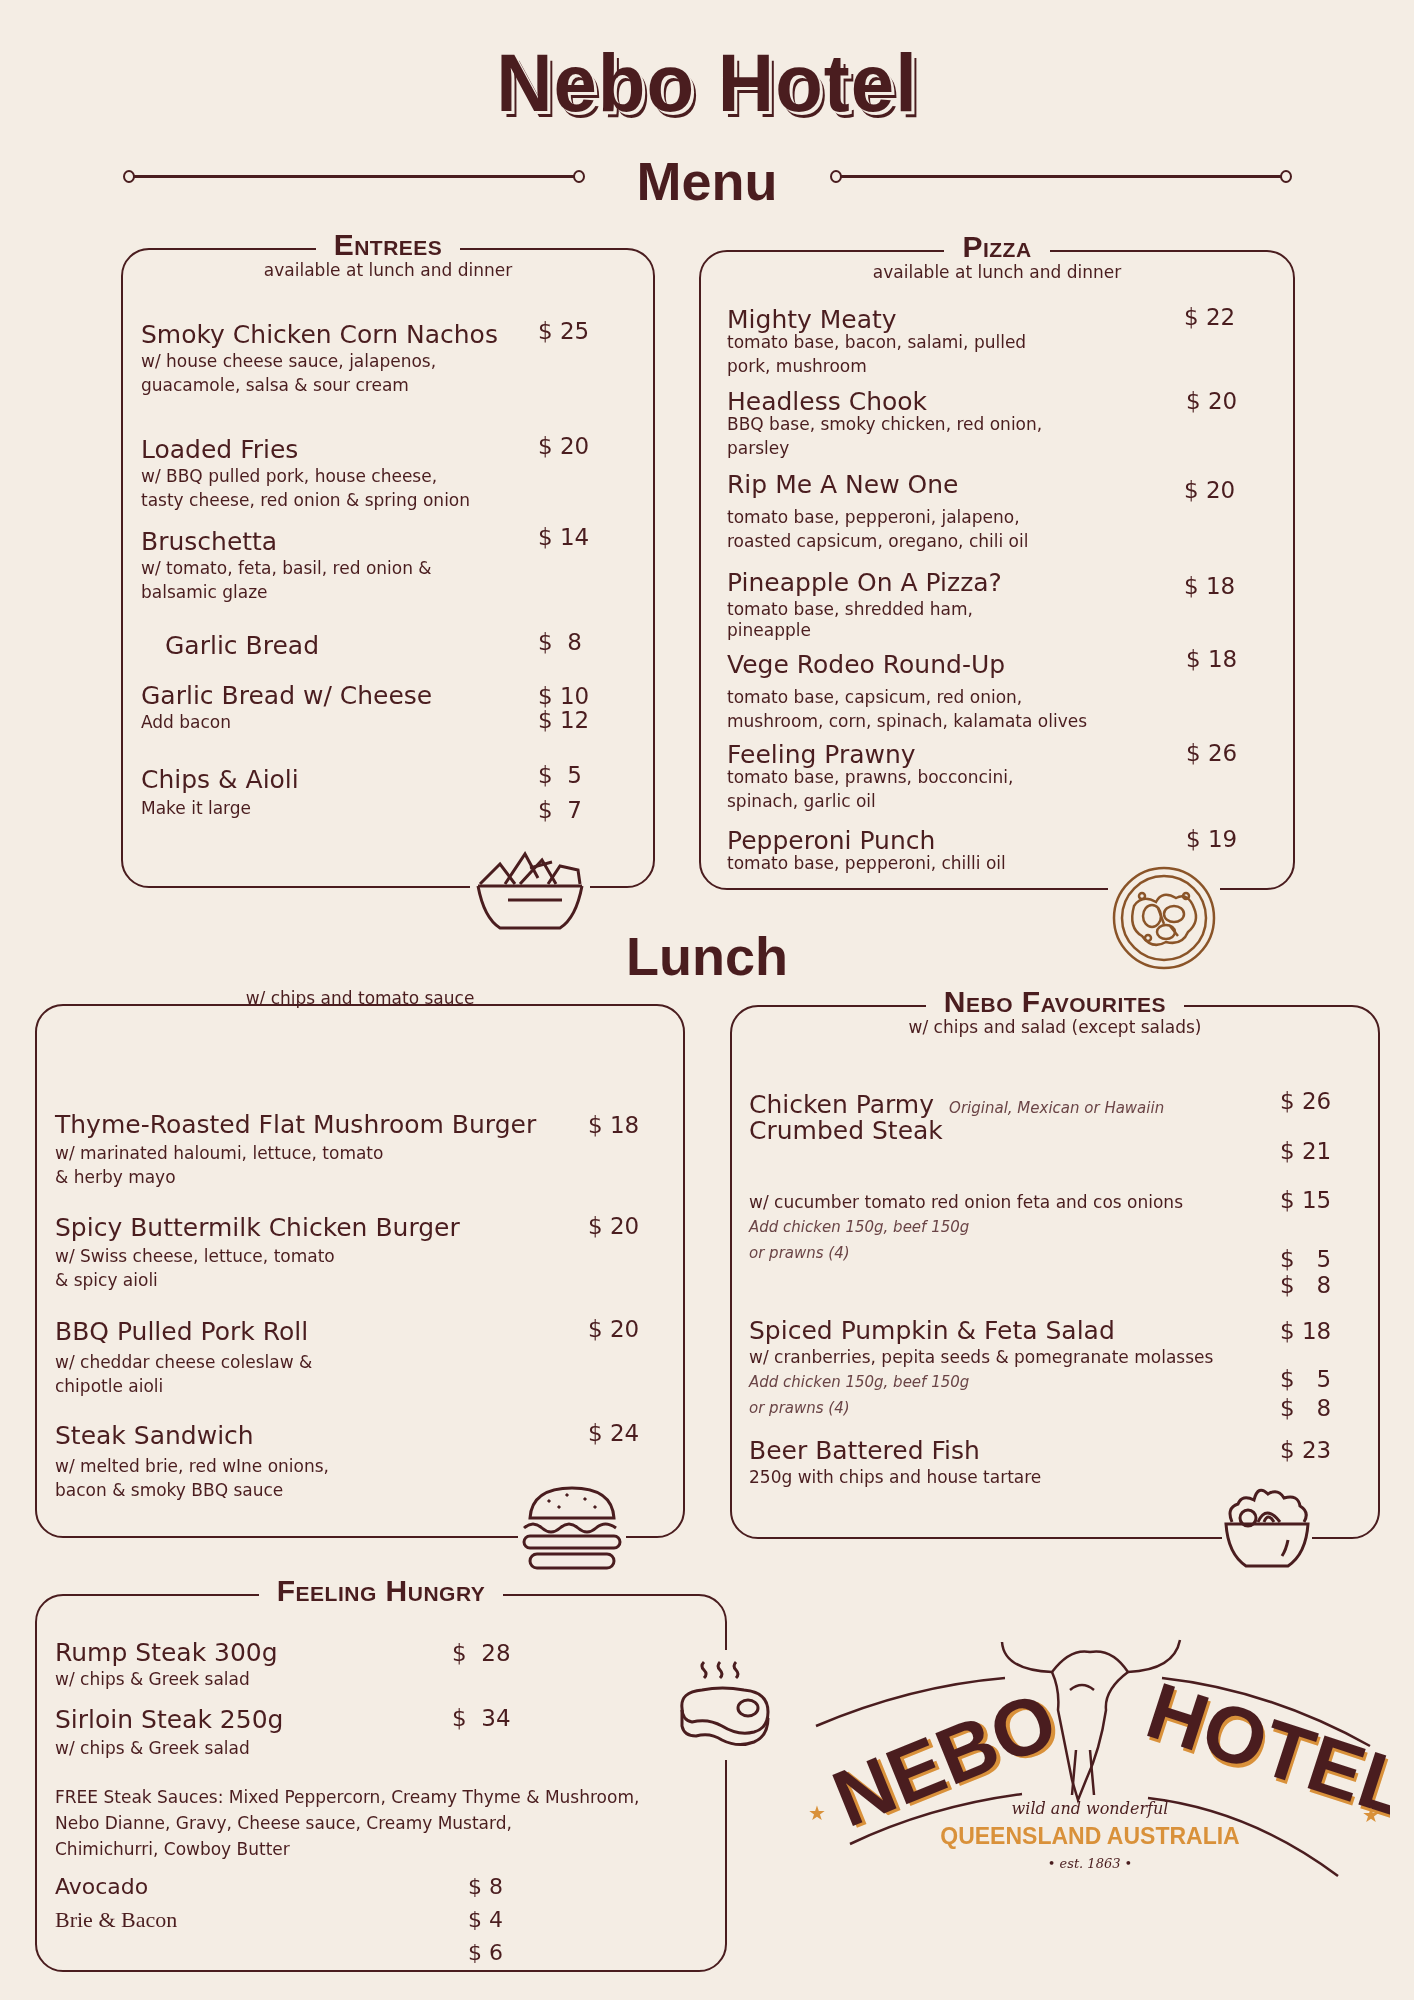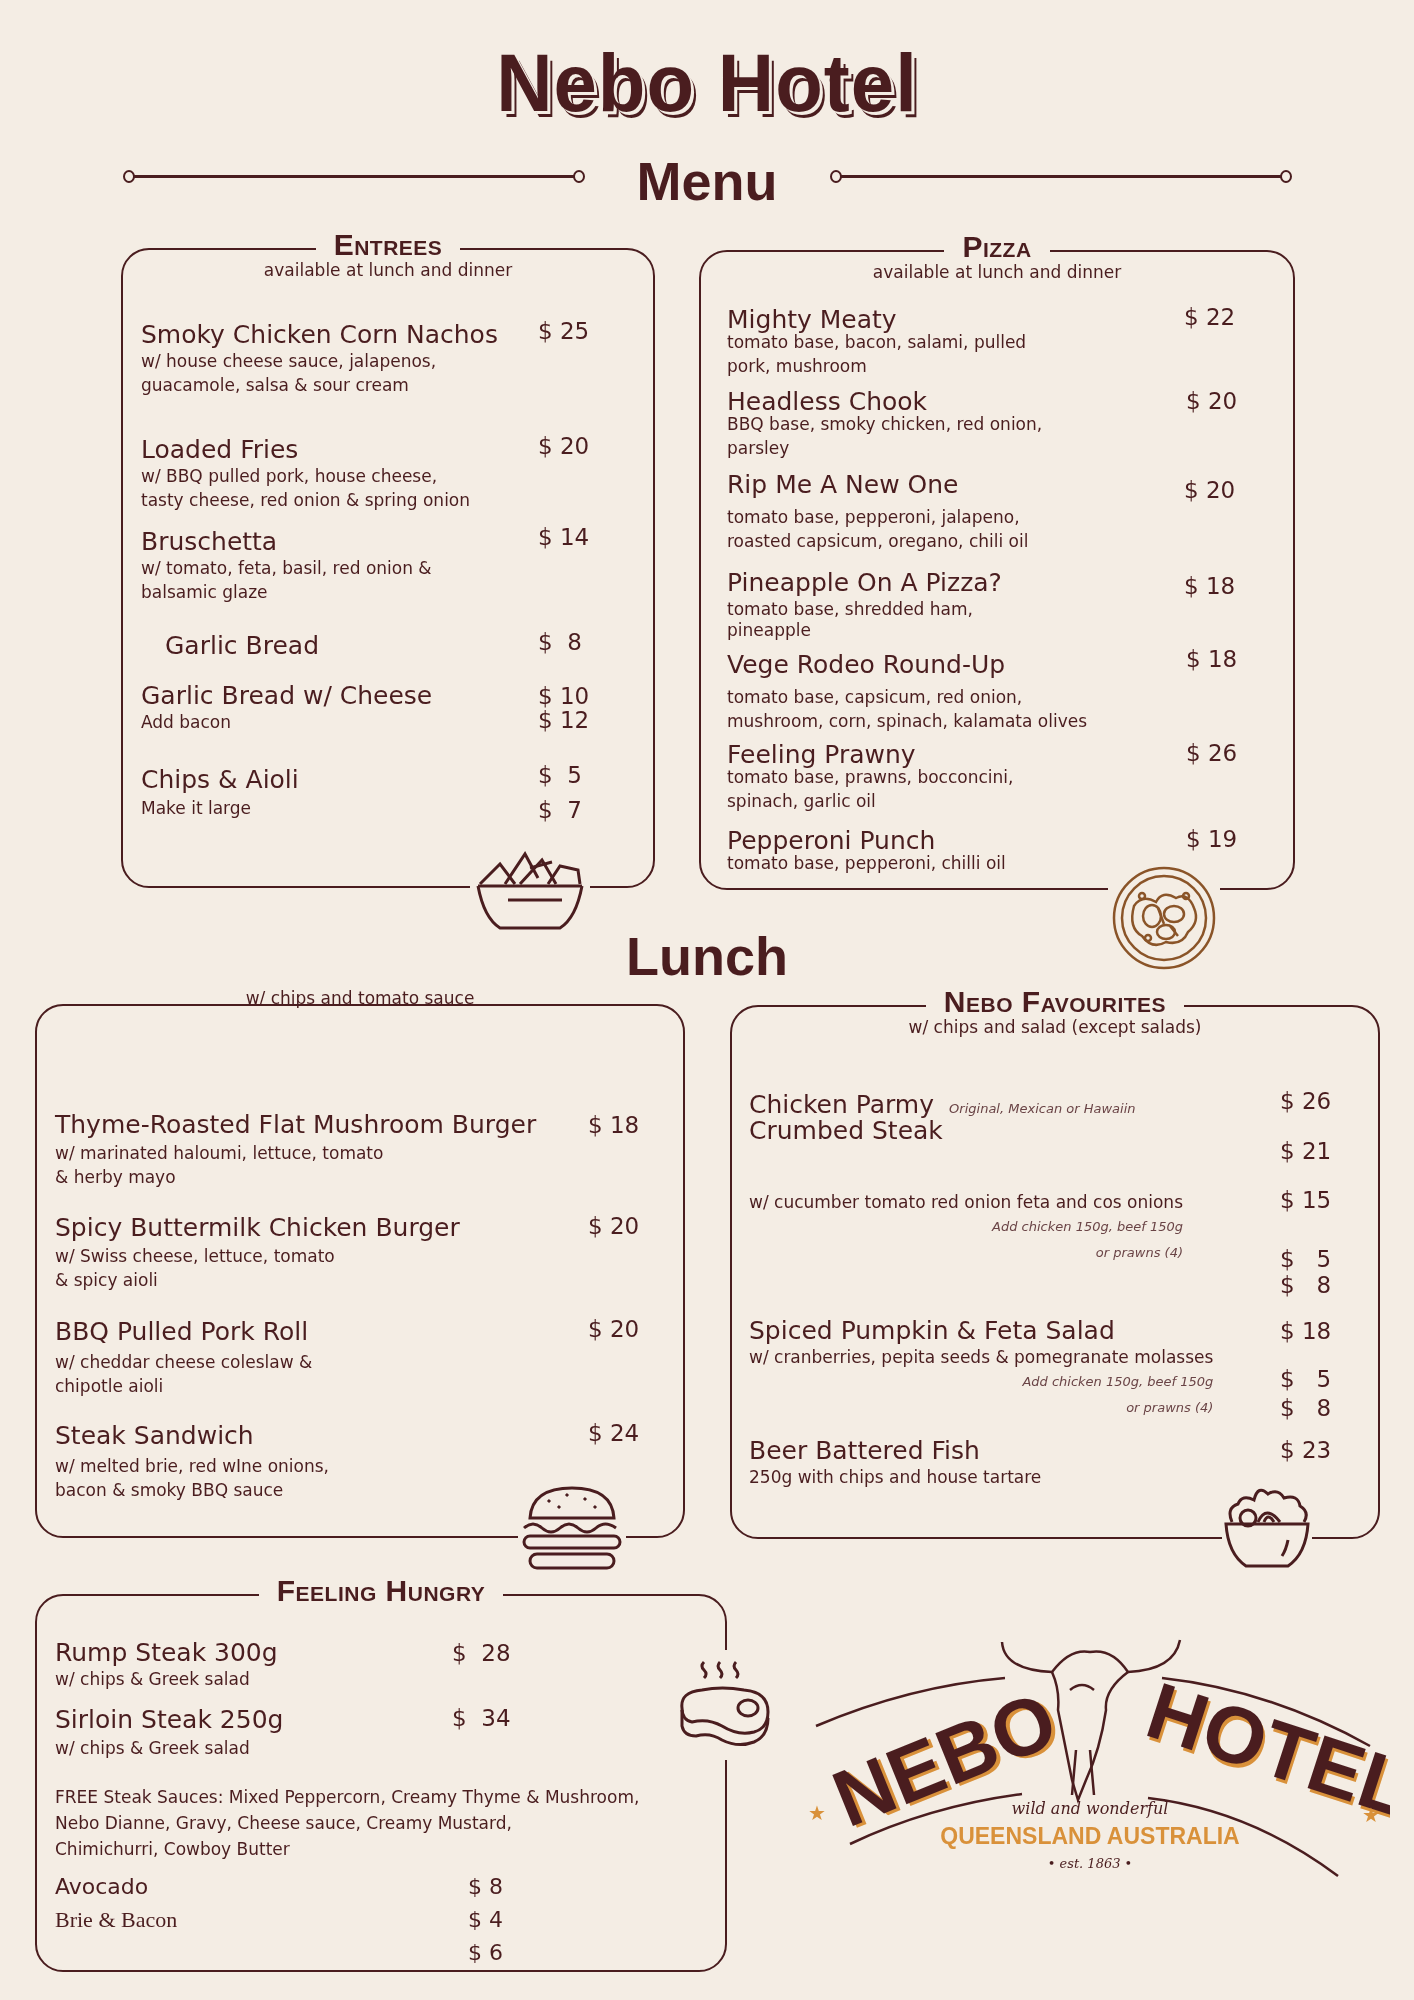--- a/index.html
+++ b/index.html
@@ -9,21 +9,21 @@
   .rule{position:absolute;top:175px;height:3px;background:#4a1d1f;}
   .rule::before,.rule::after{content:"";position:absolute;top:-5px;width:8px;height:9px;border:2.5px solid #4a1d1f;border-radius:50%;background:#f4ede4;}
   .rule::before{left:-10px;} .rule::after{right:-10px;}
   .box{position:absolute;border:2px solid #4a1d1f;border-radius:28px;}
   .box-head{position:absolute;left:0;right:0;text-align:center;}
   .box-head .h{display:inline-block;background:#f4ede4;padding:0 18px;font-family:"Liberation Sans",sans-serif;font-weight:bold;font-size:30px;color:#4a1d1f;font-variant:small-caps;letter-spacing:0.5px;}
   .box-head .sub{display:block;font-size:17px;color:#4a1d1f;margin-top:-2px;}
   .item{position:absolute;}
   .iname{font-size:25px;color:#4a1d1f;white-space:nowrap;}
   .idesc{font-size:17px;line-height:24px;color:#4a1d1f;white-space:nowrap;}
-  .iital{font-size:13px;line-height:26px;font-style:italic;color:#6a4446;white-space:nowrap;text-align:right;}
+  .iital{font-size:15px;line-height:26px;font-style:italic;color:#6a4446;white-space:nowrap;}
   .price{position:absolute;font-size:23px;color:#4a1d1f;white-space:nowrap;}
   .section{position:absolute;left:0;width:1414px;text-align:center;font-family:"Liberation Sans",sans-serif;font-weight:bold;font-size:54px;color:#4a1d1f;}
   .icon{position:absolute;background:#f4ede4;}
   .mask{position:absolute;background:#f4ede4;height:6px;}
 </style>
 </head>
 <body>
 
 <div class="title">Nebo Hotel</div>
 <div class="rule" style="left:133px;width:442px;"></div>

